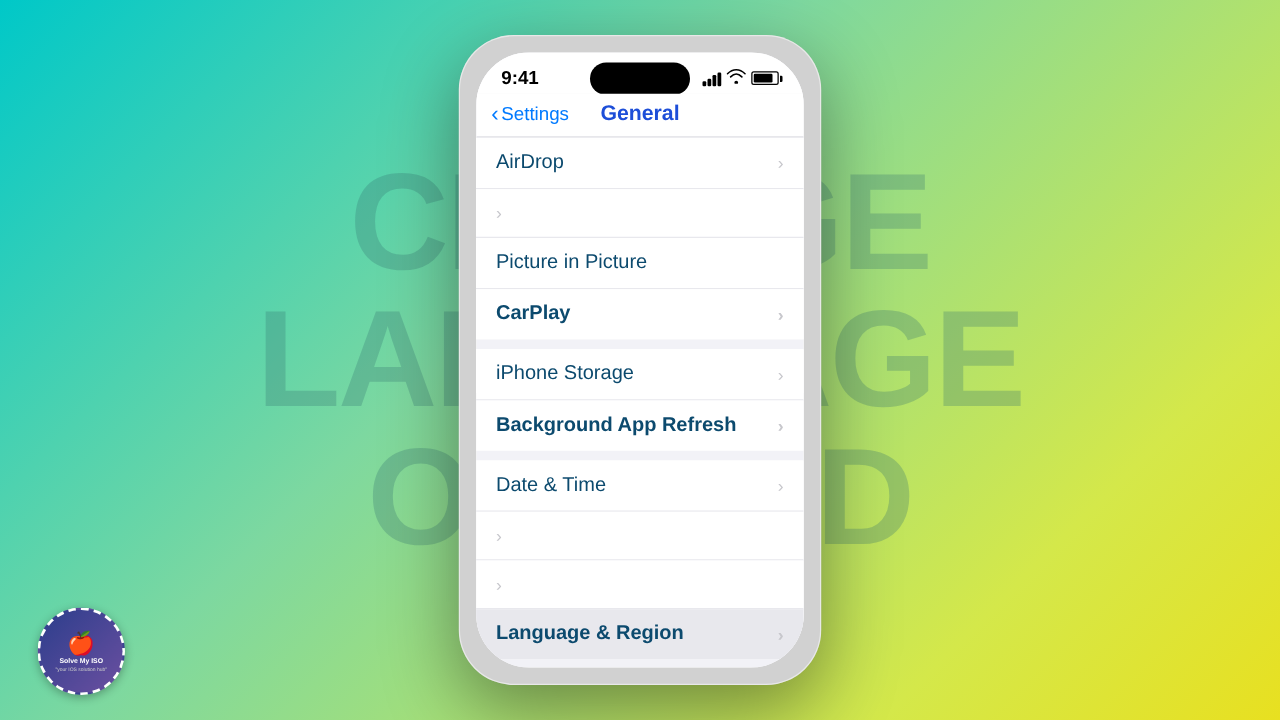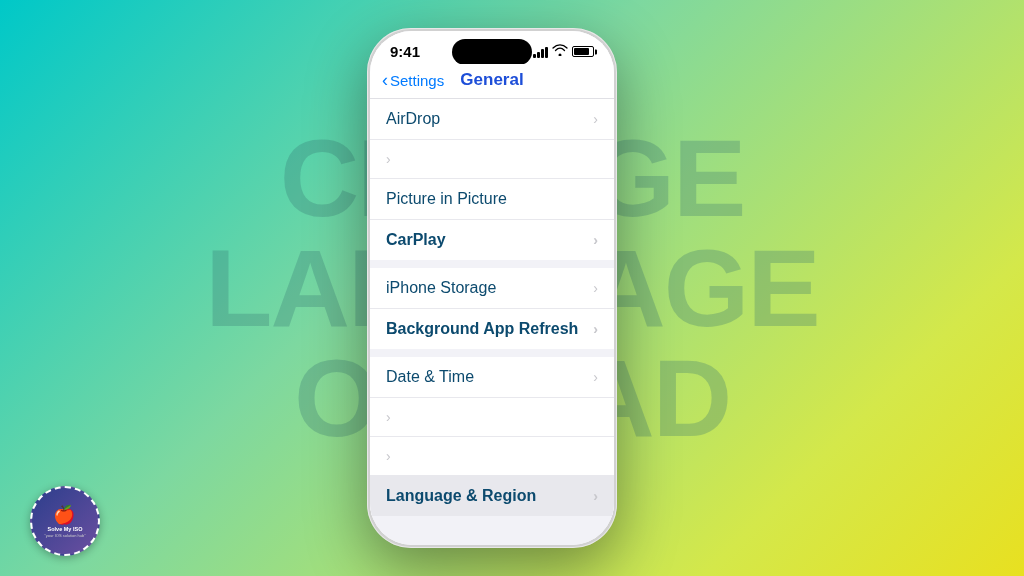--- a/index.html
+++ b/index.html
@@ -38,25 +38,25 @@
     .phone-wrapper {
       position: absolute;
       left: 50%;
       top: 50%;
       transform: translate(-50%, -50%);
       width: 290px;
       height: 520px;
     }
 
     .phone-outer {
-      width: 250px;
+      width: 290px;
       height: 520px;
       background: #d1d1d1;
       border-radius: 44px;
-      padding: 3px;
+      padding: 14px;
       box-shadow: 0 20px 60px rgba(0,0,0,0.4), inset 0 0 0 1px rgba(255,255,255,0.5);
     }
 
     .phone-inner {
       width: 100%;
       height: 100%;
       background: #fff;
       border-radius: 42px;
       overflow: hidden;
       position: relative;

